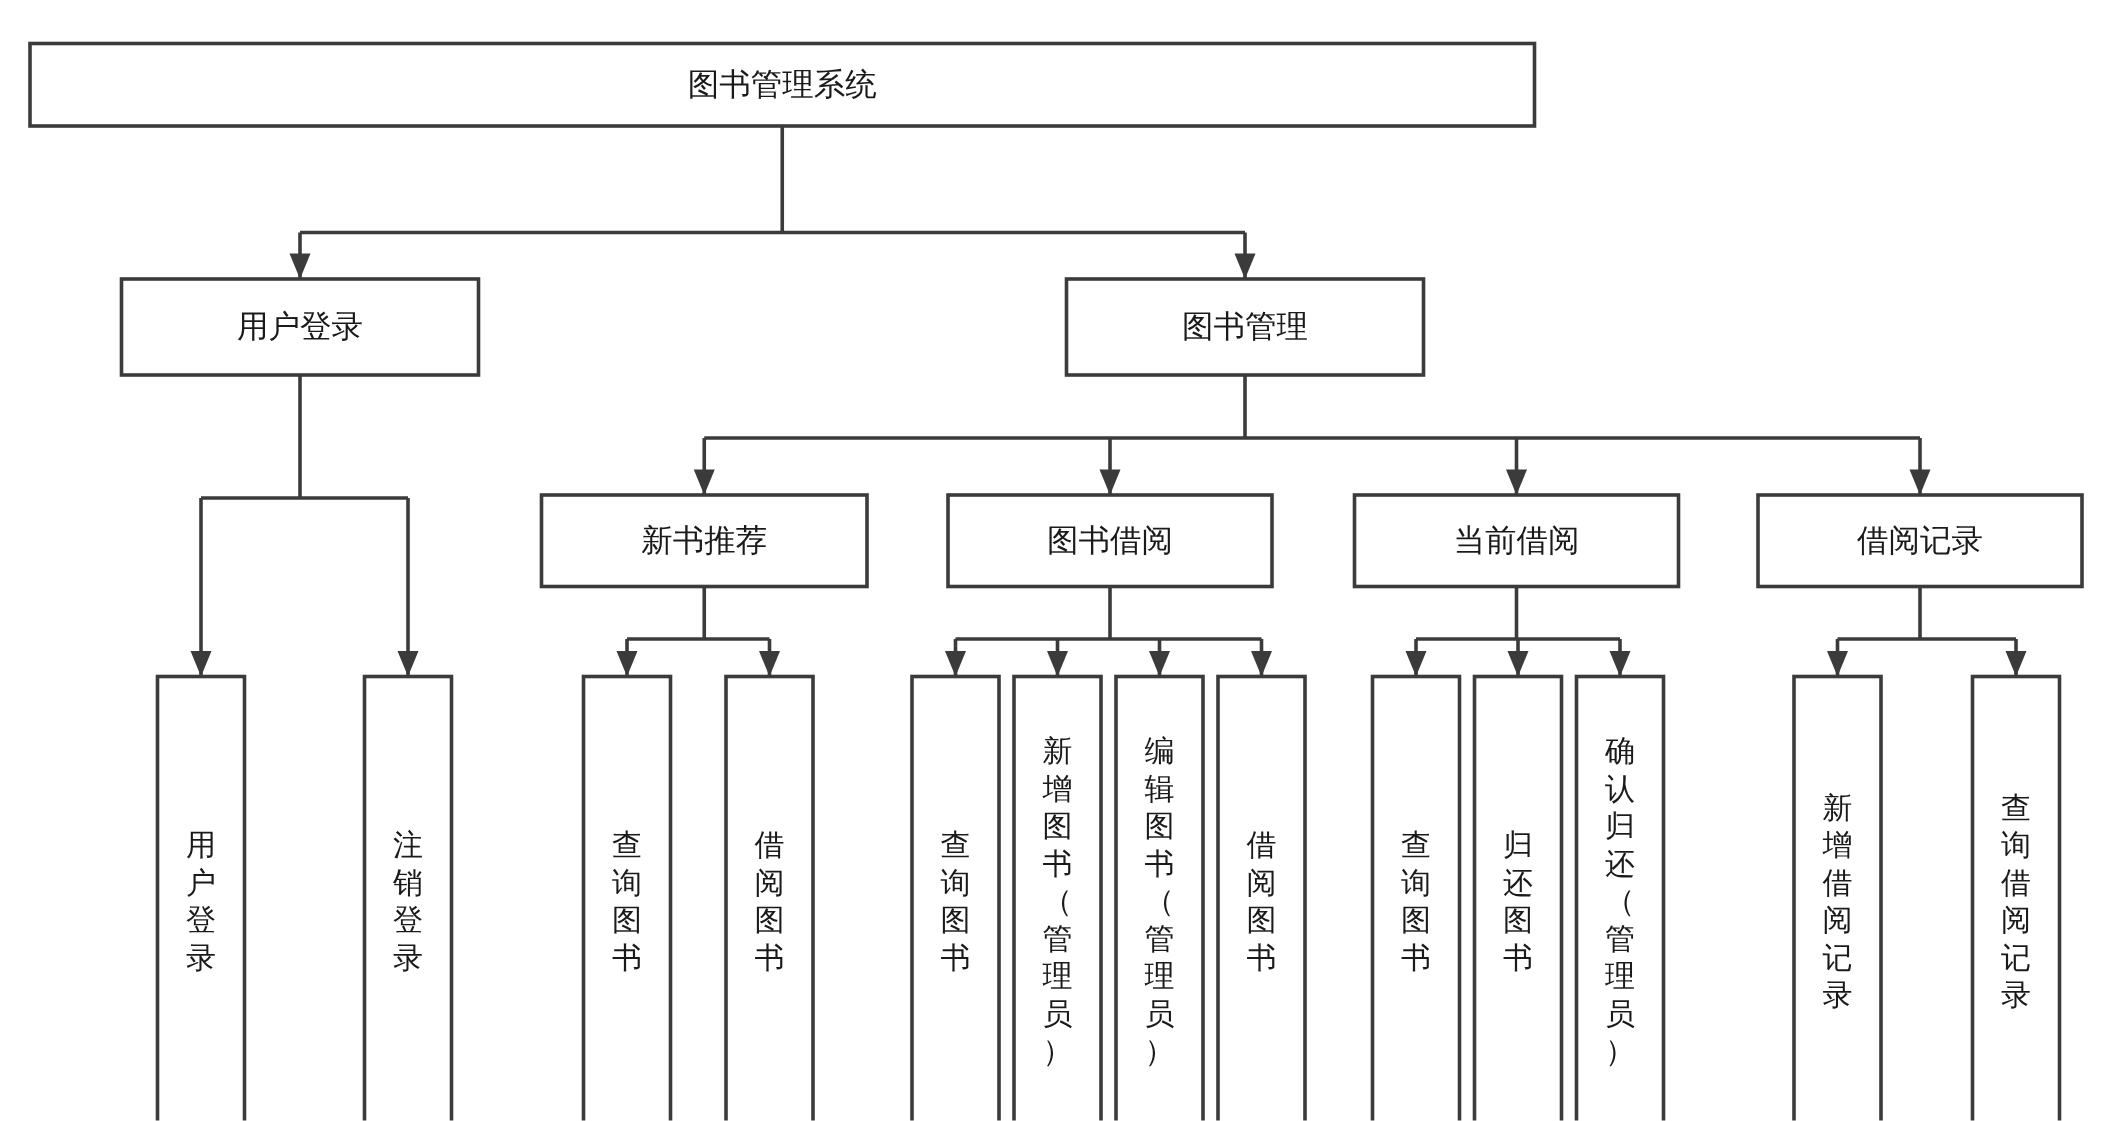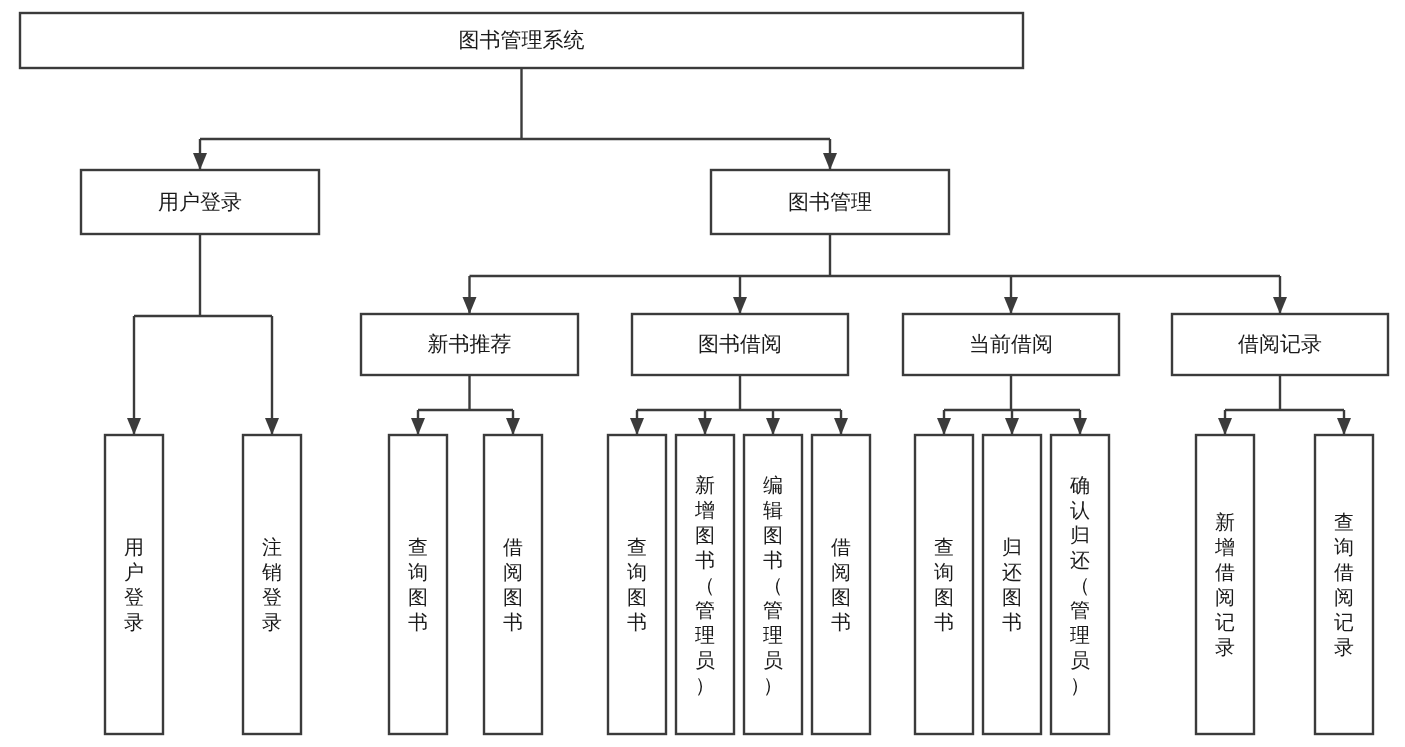--- a/index.html
+++ b/index.html
@@ -12,20 +12,21 @@
     width: 1405px;
     height: 747px;
     font-family: "Liberation Sans", "DejaVu Sans", sans-serif;
     overflow: hidden;
     position: relative;
   }
   #diagram-root {
     position: relative;
     width: 1405px;
     height: 548px;
+    margin-top: 16px;
   }
   svg.diagram-canvas {
     position: absolute;
     left: 0;
     top: 0;
     width: 1405px;
     height: 747px;
   }
   .node-box {
     fill: #ffffff;

